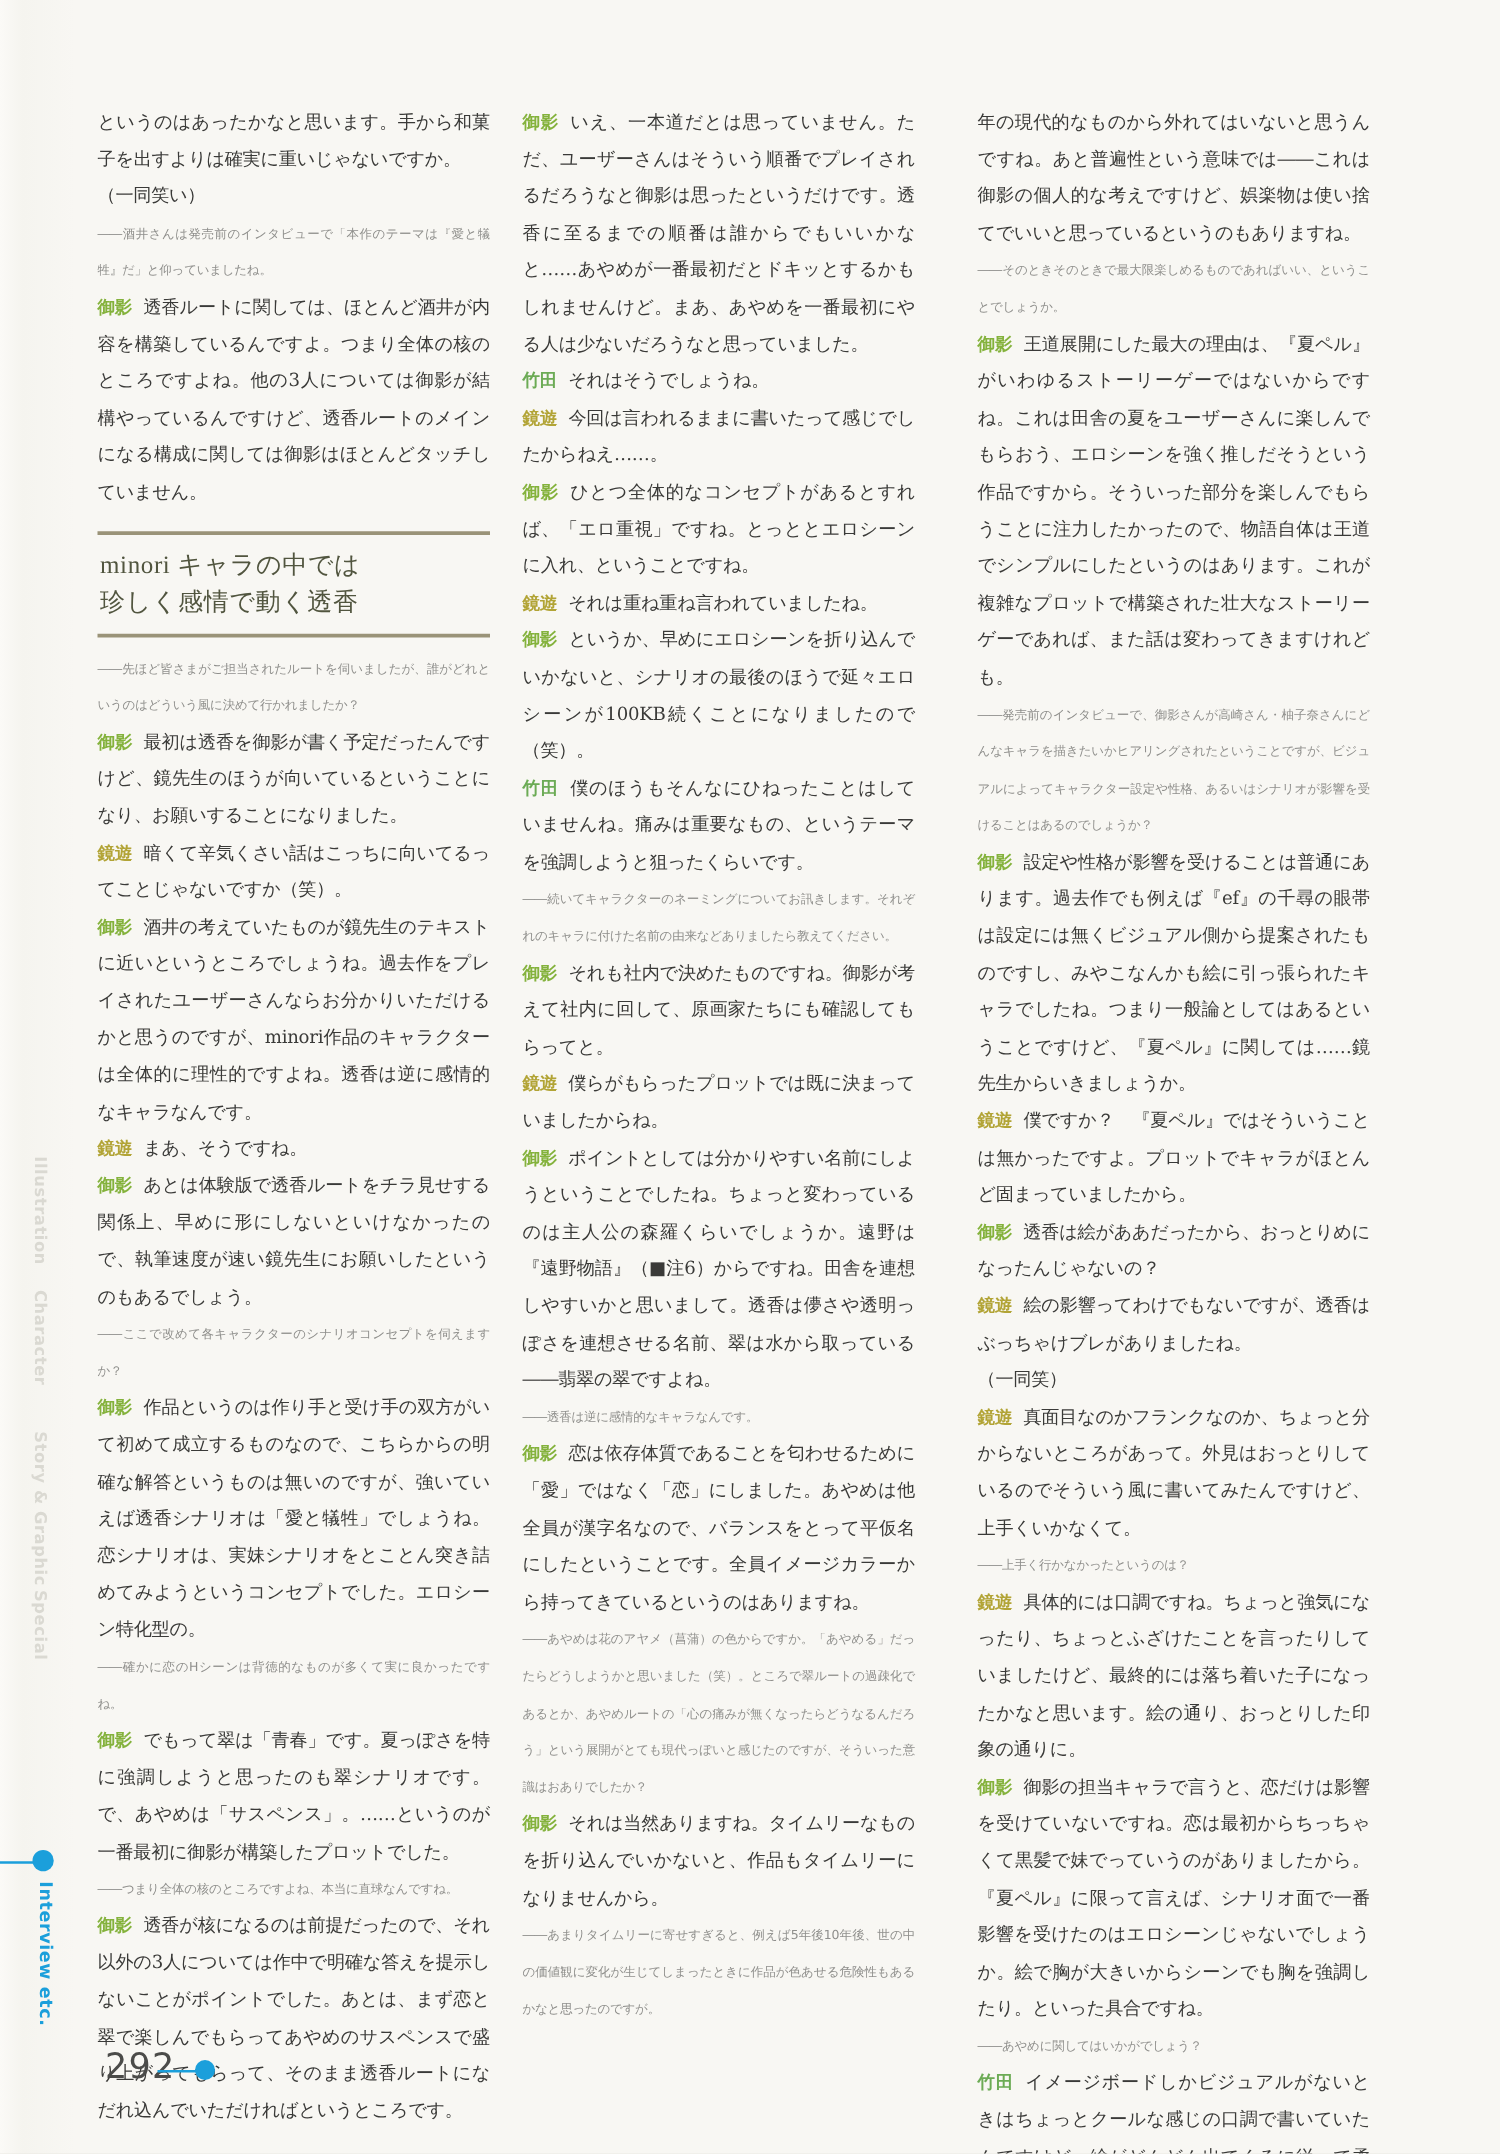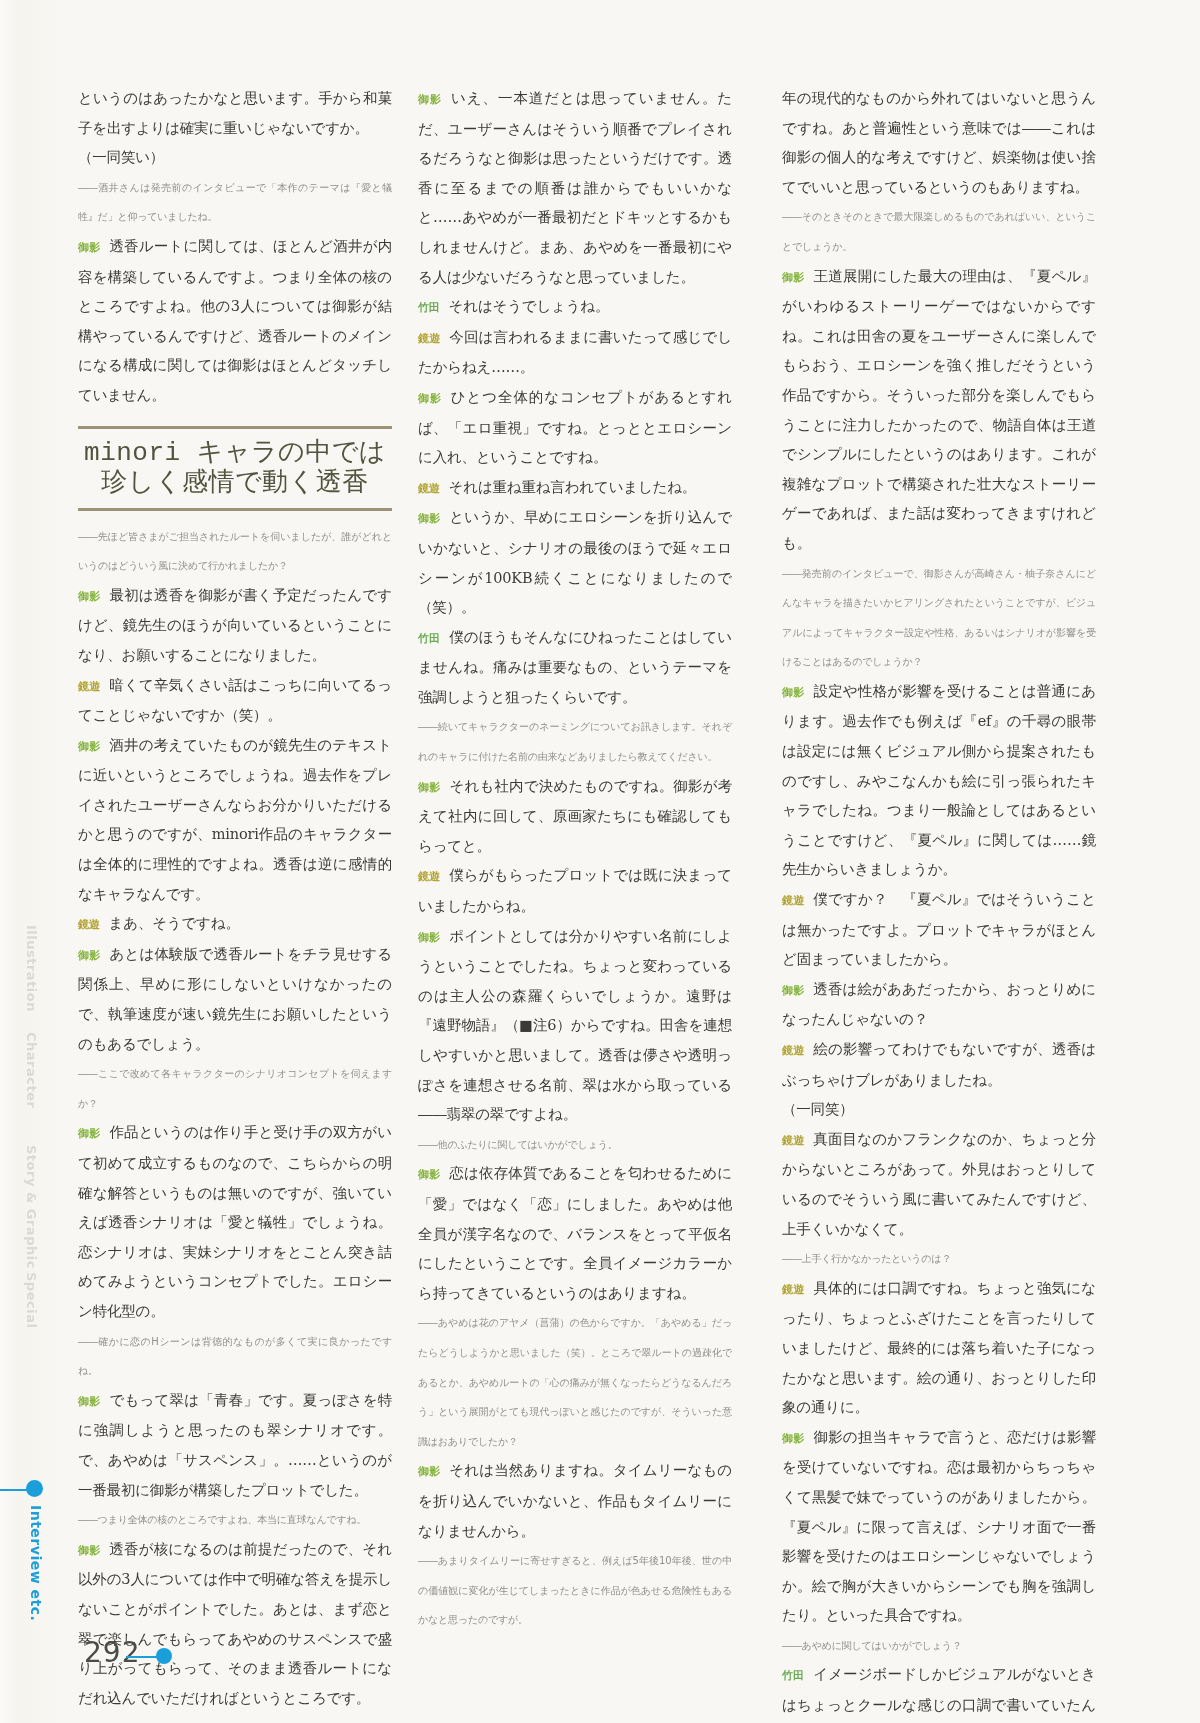--- a/index.html
+++ b/index.html
@@ -19,31 +19,31 @@
     text-align:justify;color:#3a3a38;
     font-family:"DejaVu Serif","Liberation Serif",serif;
   }
   .col p.interviewer{
     color:#8f8f8c;font-size:10px;
     font-family:"DejaVu Sans","Liberation Sans",sans-serif;
   }
   .col p.narration{color:#3a3a38;}
   b.sp{
     font-family:"DejaVu Sans","Liberation Sans",sans-serif;
-    font-weight:bold;margin-right:9px;font-size:11px;
+    font-weight:bold;margin-right:9px;font-size:14px;
   }
   b.mikage{color:var(--c-mikage,#84b23c);}
   b.kagami{color:var(--c-kagami,#b2a436);}
   b.takeda{color:var(--c-takeda,#6cab55);}
   
   .section-heading{
     margin:15px 0 11px 0;padding:9px 2px 10px 2px;
     border-top:3px solid #9a9378;border-bottom:3px solid #9a9378;
-    font-family:Liberation Mono, monospace;
-    font-size:26px;line-height:30px;color:#51553f;letter-spacing:0.5px;text-align:center;
+    font-family:Liberation Serif, serif;
+    font-size:20px;line-height:30px;color:#51553f;letter-spacing:0.5px;
   }
   
   .vtab{
     position:absolute;left:24px;
     writing-mode:vertical-rl;
     font-family:"DejaVu Sans","Liberation Sans",sans-serif;
     font-size:13px;font-weight:bold;letter-spacing:0.5px;
     color:#aeaca2;opacity:0.38;white-space:nowrap;
   }
   .vtab.active{
@@ -98,21 +98,21 @@
         <p class="speaker"><b class="sp takeda">竹田</b>それはそうでしょうね。</p>
         <p class="speaker"><b class="sp kagami">鏡遊</b>今回は言われるままに書いたって感じでしたからねえ……。</p>
         <p class="speaker"><b class="sp mikage">御影</b>ひとつ全体的なコンセプトがあるとすれば、「エロ重視」ですね。とっととエロシーンに入れ、ということですね。</p>
         <p class="speaker"><b class="sp kagami">鏡遊</b>それは重ね重ね言われていましたね。</p>
         <p class="speaker"><b class="sp mikage">御影</b>というか、早めにエロシーンを折り込んでいかないと、シナリオの最後のほうで延々エロシーンが100KB続くことになりましたので（笑）。</p>
         <p class="speaker"><b class="sp takeda">竹田</b>僕のほうもそんなにひねったことはしていませんね。痛みは重要なもの、というテーマを強調しようと狙ったくらいです。</p>
         <p class="interviewer">――続いてキャラクターのネーミングについてお訊きします。それぞれのキャラに付けた名前の由来などありましたら教えてください。</p>
         <p class="speaker"><b class="sp mikage">御影</b>それも社内で決めたものですね。御影が考えて社内に回して、原画家たちにも確認してもらってと。</p>
         <p class="speaker"><b class="sp kagami">鏡遊</b>僕らがもらったプロットでは既に決まっていましたからね。</p>
         <p class="speaker"><b class="sp mikage">御影</b>ポイントとしては分かりやすい名前にしようということでしたね。ちょっと変わっているのは主人公の森羅くらいでしょうか。遠野は『遠野物語』（■注6）からですね。田舎を連想しやすいかと思いまして。透香は儚さや透明っぽさを連想させる名前、翠は水から取っている――翡翠の翠ですよね。</p>
-        <p class="interviewer">――他のふたりに関してはいかがでしょう。</p>
+        <p class="interviewer">――透香は逆に感情的なキャラなんです。</p>
         <p class="speaker"><b class="sp mikage">御影</b>恋は依存体質であることを匂わせるために「愛」ではなく「恋」にしました。あやめは他全員が漢字名なので、バランスをとって平仮名にしたということです。全員イメージカラーから持ってきているというのはありますね。</p>
         <p class="interviewer">――あやめは花のアヤメ（菖蒲）の色からですか。「あやめる」だったらどうしようかと思いました（笑）。ところで翠ルートの過疎化であるとか、あやめルートの「心の痛みが無くなったらどうなるんだろう」という展開がとても現代っぽいと感じたのですが、そういった意識はおありでしたか？</p>
         <p class="speaker"><b class="sp mikage">御影</b>それは当然ありますね。タイムリーなものを折り込んでいかないと、作品もタイムリーになりませんから。</p>
         <p class="interviewer">――あまりタイムリーに寄せすぎると、例えば5年後10年後、世の中の価値観に変化が生じてしまったときに作品が色あせる危険性もあるかなと思ったのですが。</p>
       </div>
     <div class="col" id="col3">
         <p class="cont">年の現代的なものから外れてはいないと思うんですね。あと普遍性という意味では――これは御影の個人的な考えですけど、娯楽物は使い捨てでいいと思っているというのもありますね。</p>
         <p class="interviewer">――そのときそのときで最大限楽しめるものであればいい、ということでしょうか。</p>
         <p class="speaker"><b class="sp mikage">御影</b>王道展開にした最大の理由は、『夏ペル』がいわゆるストーリーゲーではないからですね。これは田舎の夏をユーザーさんに楽しんでもらおう、エロシーンを強く推しだそうという作品ですから。そういった部分を楽しんでもらうことに注力したかったので、物語自体は王道でシンプルにしたというのはあります。これが複雑なプロットで構築された壮大なストーリーゲーであれば、また話は変わってきますけれども。</p>
         <p class="interviewer">――発売前のインタビューで、御影さんが高崎さん・柚子奈さんにどんなキャラを描きたいかヒアリングされたということですが、ビジュアルによってキャラクター設定や性格、あるいはシナリオが影響を受けることはあるのでしょうか？</p>

